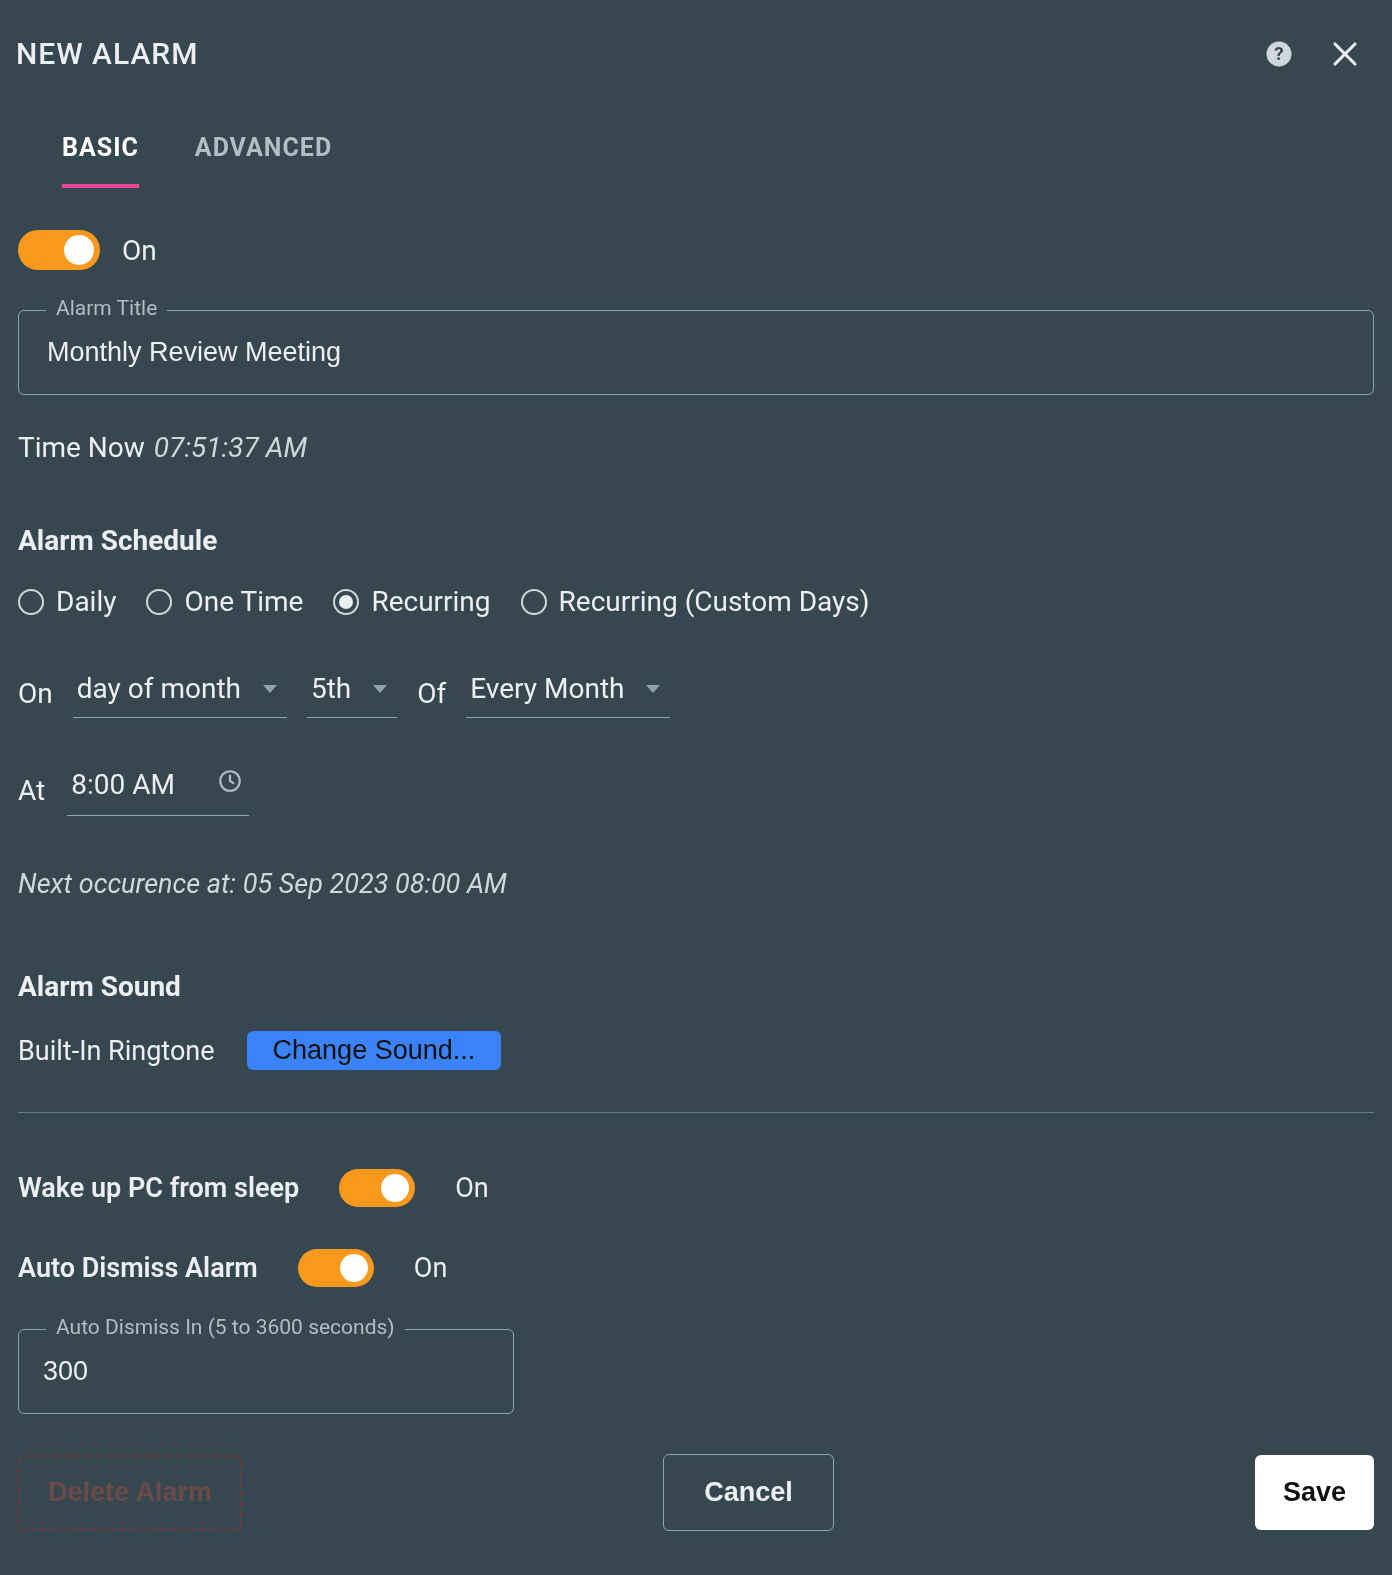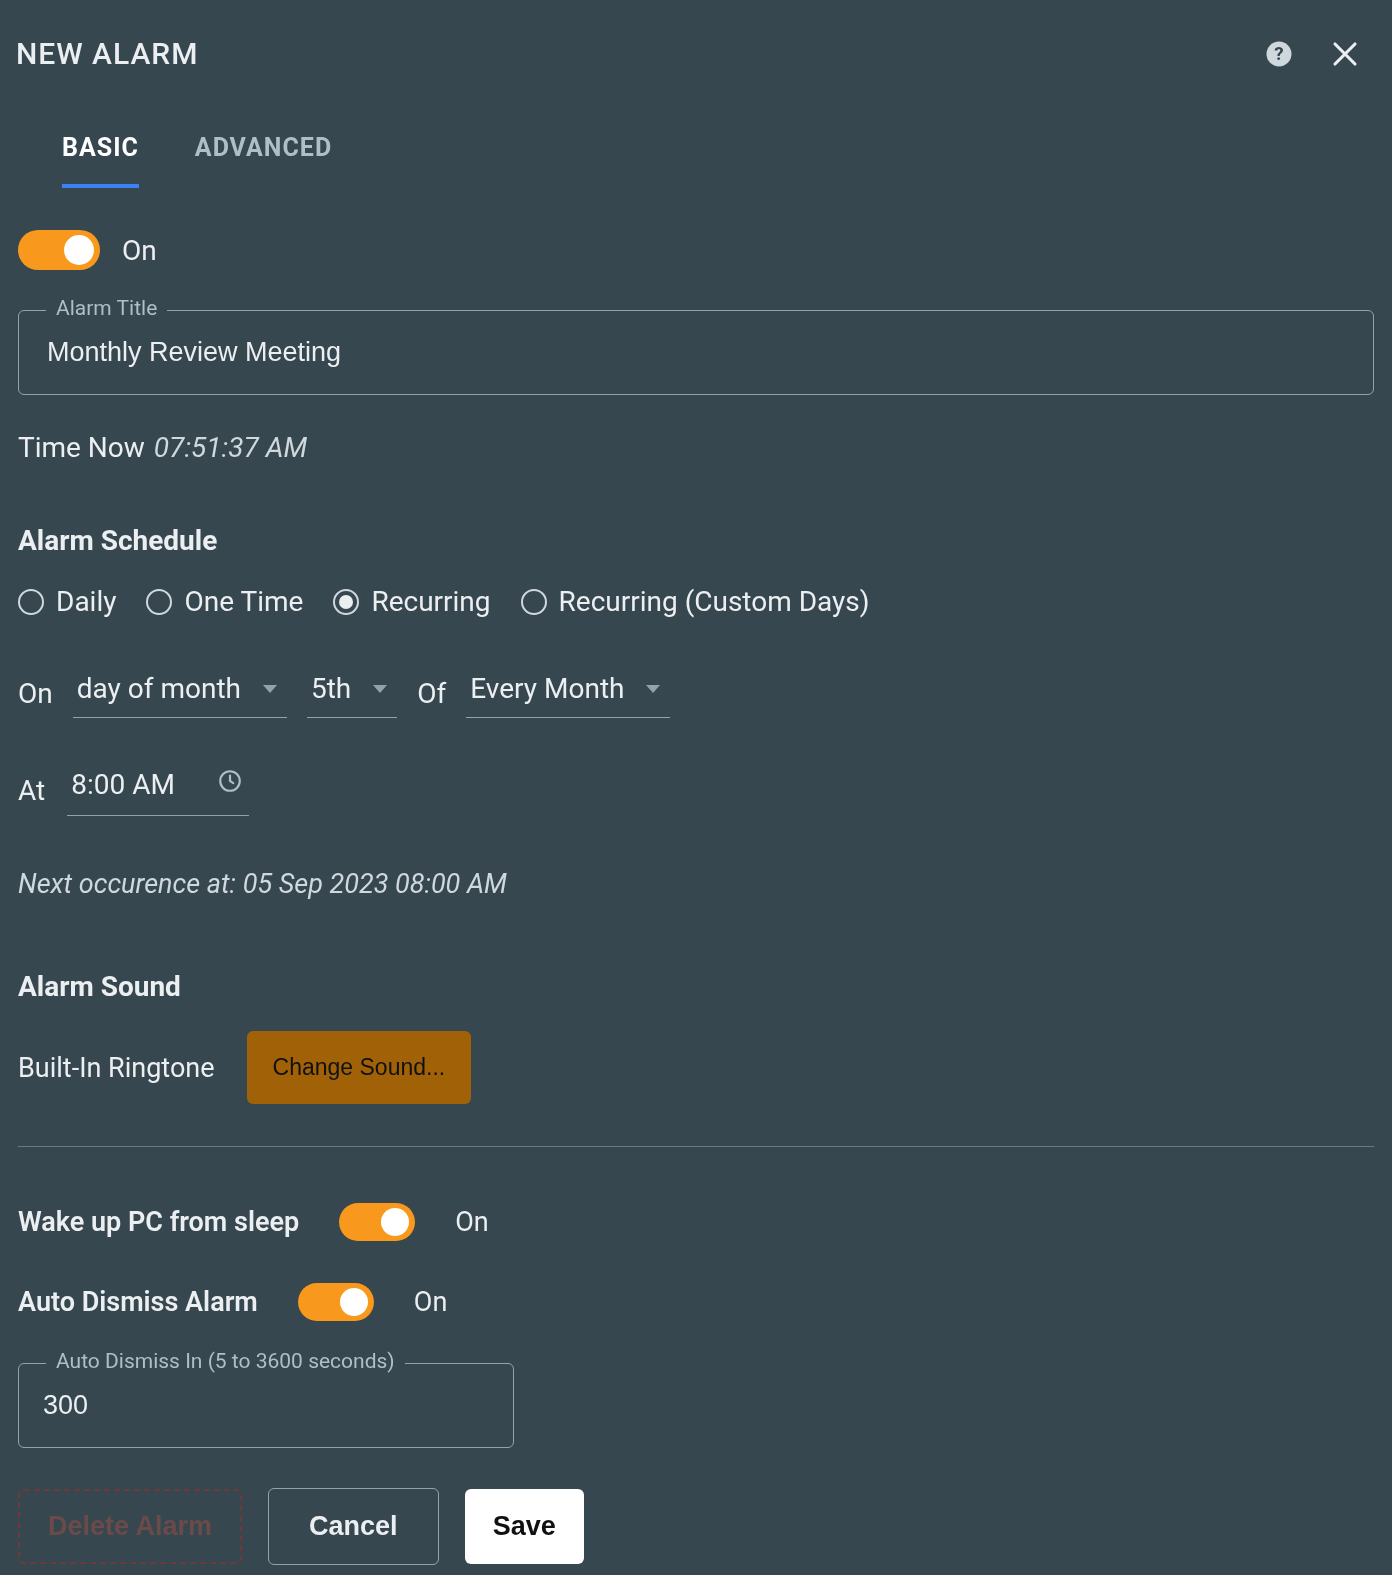--- a/index.html
+++ b/index.html
@@ -41,21 +41,21 @@
   .tab {
     font-size: 25px;
     font-weight: 700;
     letter-spacing: 1px;
     padding-bottom: 22px;
     color: #b0bec5;
     cursor: pointer;
   }
   .tab.active {
     color: #ffffff;
-    border-bottom: 4px solid #3b82f6;
+    border-bottom: 4px solid #ec4899;
     text-align: right;
   }
 
   .content {
     padding: 42px 2px 0 2px;
   }
 
   .row { display: flex; align-items: center; gap: 22px; margin-bottom: 18px; }
 
   .toggle {
@@ -175,26 +175,26 @@
     color: #cfd8dc;
     margin-bottom: 70px;
   }
 
   .sound-row {
     display: flex; align-items: center; gap: 32px;
     font-size: 27px;
     margin-bottom: 42px;
   }
   .btn-white {
-    background: #a16207;
+    background: #3b82f6;
     color: #111;
     border: none;
     border-radius: 6px;
-    font-size: 23px;
-    padding: 23px 26px;
+    font-size: 27px;
+    padding: 4px 26px;
     cursor: pointer;
     font-weight: 500;
   }
 
   .divider {
     border: none;
     border-top: 1px solid #607d8b;
     margin: 8px 0 56px 0;
   }
 
@@ -239,23 +239,22 @@
     border-radius: 6px;
     background: transparent;
     color: #eceff1;
     font-size: 27px;
     padding: 26px 24px;
     outline: none;
   }
 
   .footer-btns {
     display: flex;
-    justify-content: flex-start;
+    justify-content: space-between;
     align-items: center;
-    gap: 26px;
     margin-top: 10px;
   }
   .btn-delete {
     border: 2px dashed #6b3a3a;
     color: #6b4a4a;
     background: transparent;
     border-radius: 6px;
     font-size: 27px;
     font-weight: 600;
     padding: 20px 28px;

